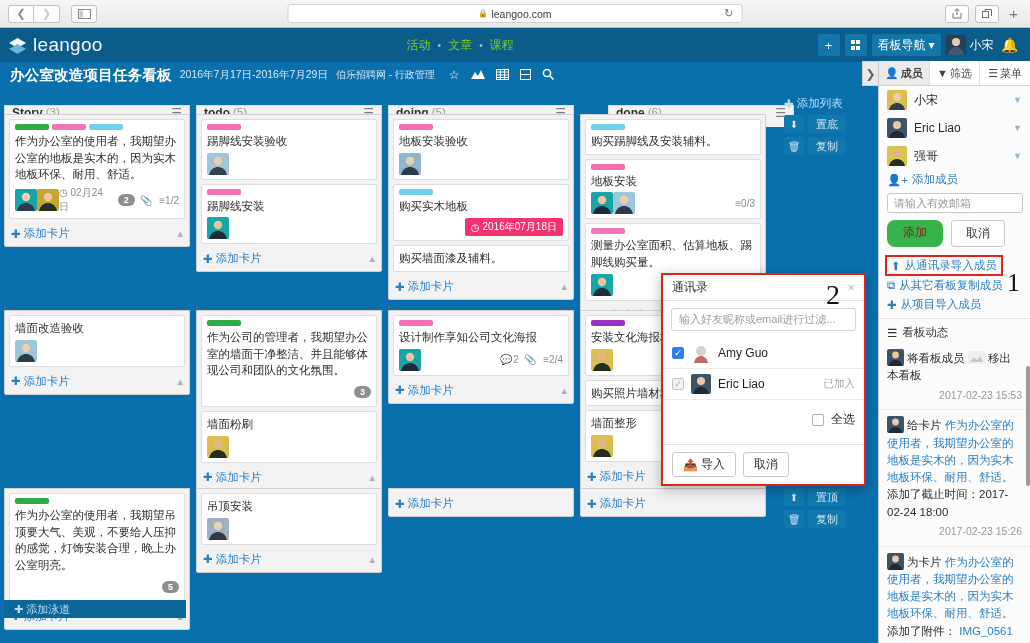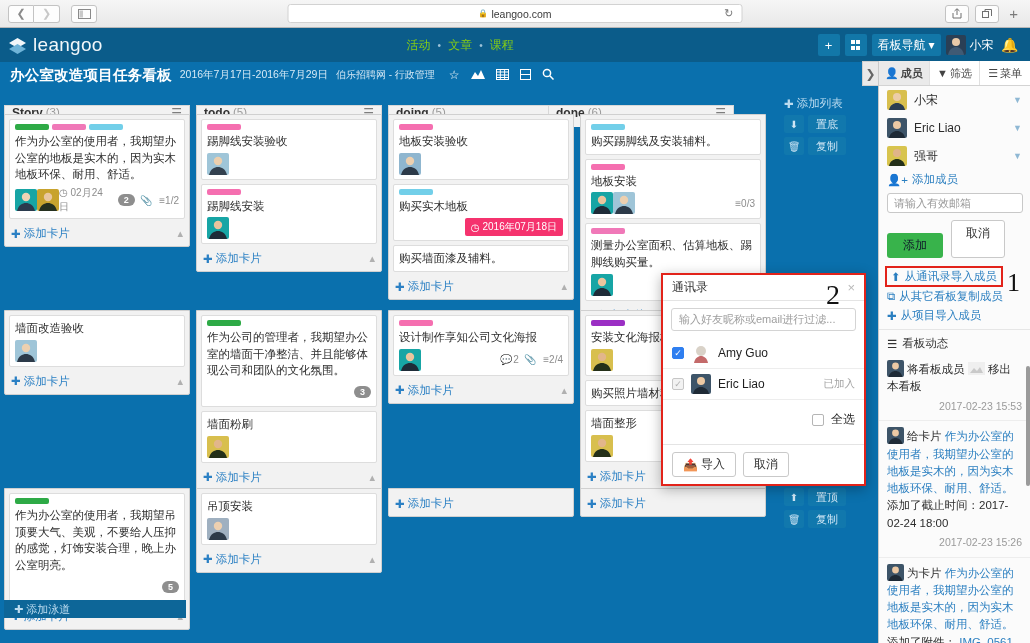--- a/index.html
+++ b/index.html
@@ -150,22 +150,22 @@
   .member-row { display:flex; align-items:center; gap:7px; padding:4px 8px; }
   .member-row .av { width:20px;height:20px;}
   .member-row .nm { font-size:12px; color:#2b2b2b; }
   .member-row .caret { margin-left:auto; color:#8fb8d4; font-size:9px;}
   .rs-link { color:#2b7fc0; font-size:11.5px; display:flex; align-items:center; gap:4px;
              padding:2px 8px; }
   .rs-input { margin:4px 8px; height:20px; width:136px; border:1px solid #c8c8c8;
               border-radius:3px; background:#fff; font-size:11px; color:#999;
               display:flex; align-items:center; padding:0 6px;}
   .rs-btns { display:flex; gap:8px; padding:3px 8px 6px 8px;}
-  .btn-green { background:#38b34b; color:#0f172a; font-size:12px; border-radius:3px;
-               padding:4px 16px;margin-top:13px; }
+  .btn-green { background:#38b34b; color:#7f1d1d; font-size:12px; border-radius:8px;
+               padding:4px 16px; }
   .btn-white { background:#fff; color:#333; font-size:12px; border-radius:3px;
                padding:4px 14px; border:1px solid #c9c9c9;}
   .hi-box { border:2px solid #e2231a; padding:0 2px; margin:2px 6px 0 6px; display:inline-block;}
   .marker-1 { position:absolute; right:10px; top:268px; font-size:26px; color:#111;
               font-family:"Liberation Serif", serif; }
   .rs-sec { display:flex;align-items:center;gap:5px;font-size:11.5px;color:#333;
             padding:6px 8px 3px 8px; border-top:1px solid #e6e6e6; margin-top:4px;}
   .act { padding:6px 8px; border-bottom:1px solid #ededed; font-size:11.5px; color:#2d2d2d;
          line-height:1.5;}
   .act .av { width:17px;height:17px; display:inline-block; vertical-align:-4px; margin-right:3px;}
@@ -335,21 +335,21 @@
       <span class="burger">☰</span>
     </div>
   </div>
   <div class="list" style="left:388px; top:4px;">
     <div class="list-head">
       <span class="nm">doing</span>
       <span class="ct">(5)</span>
       <span class="burger">☰</span>
     </div>
   </div>
-  <div class="list" style="left:548px; top:4px;">
+  <div class="list" style="left:608px; top:4px;">
     <div class="list-head">
       <span class="nm">done</span>
       <span class="ct">(6)</span>
       <span class="burger">☰</span>
     </div>
   </div>
 
   <div class="lane" style="left:4px; top:26px;">
     <div class="card">
       <div class="labels">

